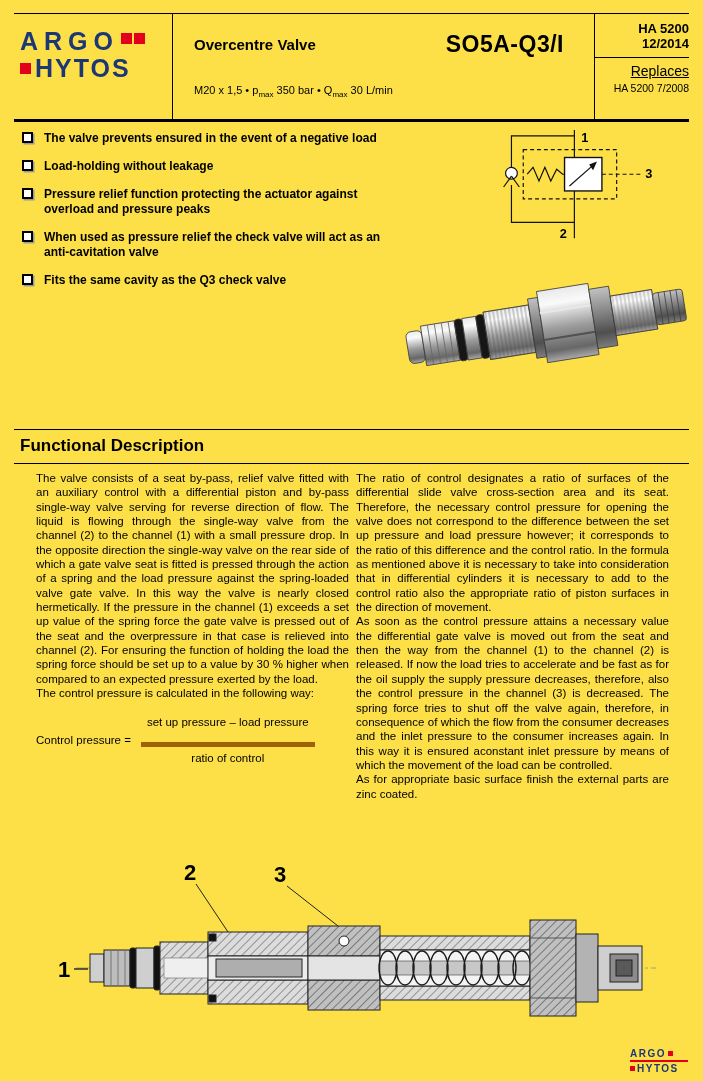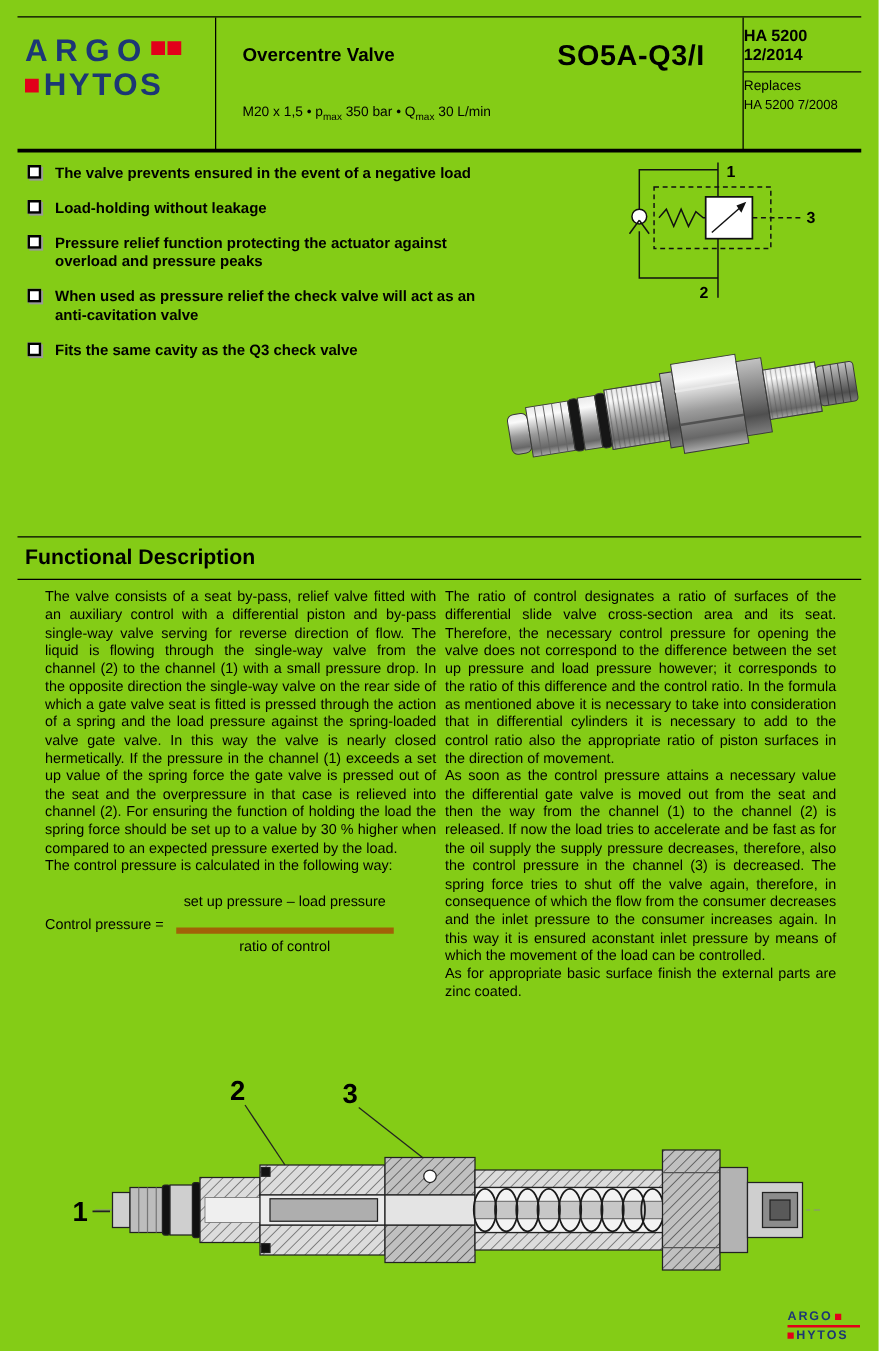--- a/index.html
+++ b/index.html
@@ -1,18 +1,18 @@
 <!DOCTYPE html>
 <html><head>
 <meta charset="utf-8">
 <style>
   * { margin:0; padding:0; box-sizing:border-box; }
   html,body { background:#ffffff; }
   body { font-family:"Liberation Sans", sans-serif; color:#000; }
-  .page { position:relative; width:703px; height:1081px; background:#84cc16; overflow:hidden; margin:0 auto; }
+  .page { position:relative; width:703px; height:1081px; background:#fde047; overflow:hidden; margin:0 auto; }
 
   
   .header { position:absolute; left:14px; top:13px; width:675px; height:106px; border-top:1px solid #000; }
   .vdiv { position:absolute; top:0; height:106px; width:0; border-left:1px solid #000; }
   .vdiv1 { left:158px; } .vdiv2 { left:580px; }
   .thick-rule { position:absolute; left:14px; top:119px; width:675px; height:3px; background:#000; }
 
   .logo { position:absolute; left:6px; top:14px; width:150px; }
   .logo-row { display:flex; align-items:center; }
   .logo-word { font-size:25px; font-weight:bold; color:#1c3775; letter-spacing:6px; line-height:1.05; }
@@ -21,25 +21,25 @@
   .logo-squares { display:inline-flex; gap:2px; margin-left:2px; margin-top:-6px; }
   .logo-row2 { margin-top:1px; }
   .logo-row2 .sq { margin-right:4px; }
 
   .title-cell { position:absolute; left:158px; top:0; width:422px; height:106px; }
   .doc-title { position:absolute; left:22px; top:22px; font-size:15px; font-weight:bold; }
   .doc-subtitle { position:absolute; left:22px; top:70px; font-size:11px; }
   .doc-subtitle sub { font-size:8px; }
   .model { position:absolute; right:30px; top:17px; font-size:23px; font-weight:bold; letter-spacing:0.5px; }
 
-  .doc-cell { position:absolute; left:581px; top:0; width:94px; height:106px; text-align:left; }
+  .doc-cell { position:absolute; left:581px; top:0; width:94px; height:106px; text-align:right; }
   .doc-num { margin-top:7px; font-size:13px; font-weight:bold; }
   .doc-date { font-size:13px; font-weight:bold; }
   .doc-hdiv { margin:6px 0 5px 0; border-top:1px solid #000; }
-  .doc-replaces { font-size:11px; }
+  .doc-replaces { font-size:14px;text-decoration:underline; }
   .doc-replaces-val { font-size:10.5px; margin-top:3px; }
 
   
   .features { position:absolute; left:22px; top:131px; width:372px; }
   .feature { display:flex; gap:11px; margin-bottom:13px; }
   .checkbox { flex:none; width:11px; height:11px; border:2px solid #000; margin-top:1px; box-shadow:1.5px 1.5px 0 #9a9a9a; background:#fff; }
   .feature-text { font-size:12px; font-weight:bold; line-height:15px; width:340px; }
 
   
   .schematic { position:absolute; left:502px; top:128px; }

